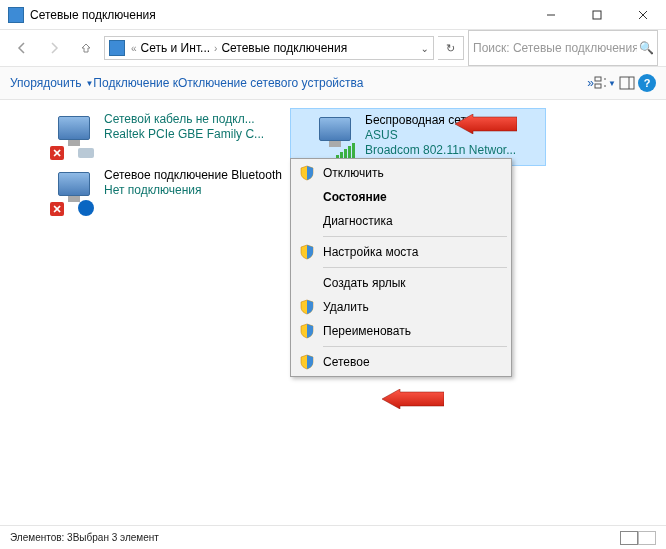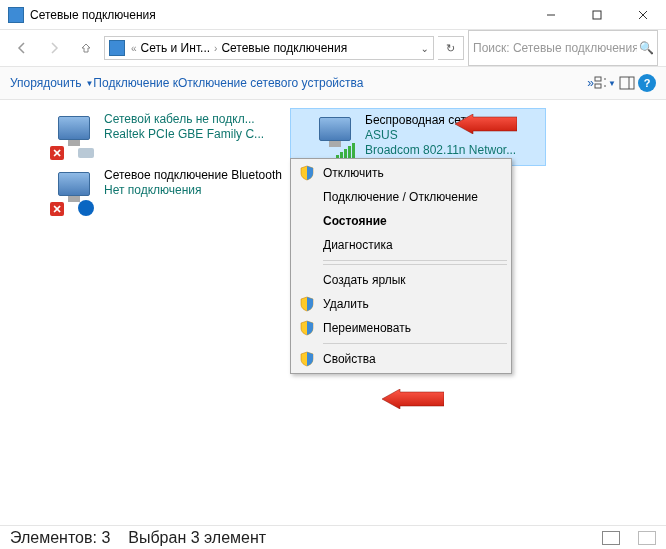--- a/index.html
+++ b/index.html
@@ -57,21 +57,21 @@
 .arrow svg { display: block; }
 
 
 .ctxmenu { position: absolute; top: 58px; left: 290px; width: 222px; background: #f2f2f2; border: 1px solid #a0a0a0; box-shadow: 2px 2px 4px rgba(0,0,0,0.25); padding: 2px; font-size: 12px; }
 .ctxmenu .mi { display: flex; align-items: center; height: 24px; padding-left: 30px; position: relative; }
 .ctxmenu .mi.bold { font-weight: bold; }
 .ctxmenu .shield { position: absolute; left: 6px; top: 4px; width: 16px; height: 16px; }
 .ctxmenu .sep { height: 1px; background: #d0d0d0; margin: 3px 2px 3px 30px; }
 
 
-.statusbar { position: absolute; bottom: 0; left: 0; right: 0; height: 24px; border-top: 1px solid #e5e5e5; display: flex; align-items: center; font-size: 16px; padding: 0 10px; gap: 18px; color: #222; }
+.statusbar { position: absolute; bottom: 0; left: 0; right: 0; height: 24px; border-top: 1px solid #e5e5e5; display: flex; align-items: center; font-size: 10px; padding: 0 10px; color: #222; }
 .statusbar .spacer { flex: 1; }
 .statusbar .sbtn { width: 18px; height: 14px; border: 1px solid #888; }
 
 
 .shield svg { width: 16px; height: 16px; }
 </style>
 </head>
 <body>
 
 <div class="titlebar">
@@ -217,30 +217,34 @@
   </div>
 
   <div class="ctxmenu">
     <div class="mi">
       <span class="shield"><svg viewBox="0 0 16 16">
             <path d="M8 1 L14 3 V8 C14 12 11 14 8 15 C5 14 2 12 2 8 V3 Z" fill="#ffca28" stroke="#c07800" stroke-width="0.5"></path>
             <path d="M8 1 L14 3 V8 C14 12 11 14 8 15 V1 Z" fill="#3d8bd6"></path>
           </svg></span>
       <span>Отключить</span>
     </div>
-    <div class="mi">
-        <span>Подключение / Отключение</span>
-      </div>
     <div class="mi bold">
         <span>Состояние</span>
       </div>
     <div class="mi">
         <span>Диагностика</span>
       </div>
     <div class="sep"></div>
+    <div class="mi">
+      <span class="shield"><svg viewBox="0 0 16 16">
+            <path d="M8 1 L14 3 V8 C14 12 11 14 8 15 C5 14 2 12 2 8 V3 Z" fill="#ffca28" stroke="#c07800" stroke-width="0.5"></path>
+            <path d="M8 1 L14 3 V8 C14 12 11 14 8 15 V1 Z" fill="#3d8bd6"></path>
+          </svg></span>
+      <span>Настройка моста</span>
+    </div>
     <div class="sep"></div>
     <div class="mi">
         <span>Создать ярлык</span>
       </div>
     <div class="mi">
       <span class="shield"><svg viewBox="0 0 16 16">
             <path d="M8 1 L14 3 V8 C14 12 11 14 8 15 C5 14 2 12 2 8 V3 Z" fill="#ffca28" stroke="#c07800" stroke-width="0.5"></path>
             <path d="M8 1 L14 3 V8 C14 12 11 14 8 15 V1 Z" fill="#3d8bd6"></path>
           </svg></span>
       <span>Удалить</span>
@@ -251,21 +255,21 @@
             <path d="M8 1 L14 3 V8 C14 12 11 14 8 15 V1 Z" fill="#3d8bd6"></path>
           </svg></span>
       <span>Переименовать</span>
     </div>
     <div class="sep"></div>
     <div class="mi">
       <span class="shield"><svg viewBox="0 0 16 16">
             <path d="M8 1 L14 3 V8 C14 12 11 14 8 15 C5 14 2 12 2 8 V3 Z" fill="#ffca28" stroke="#c07800" stroke-width="0.5"></path>
             <path d="M8 1 L14 3 V8 C14 12 11 14 8 15 V1 Z" fill="#3d8bd6"></path>
           </svg></span>
-      <span>Свойства</span>
+      <span>Сетевое</span>
     </div>
   </div>
 
   <div class="arrow" style="top:289px; left:382px;">
     <svg width="62" height="20">
         <defs>
           <linearGradient id="g2" x1="0" x2="0" y1="0" y2="1">
             <stop offset="0" stop-color="#ff5a4a"></stop>
             <stop offset="1" stop-color="#c81a0a"></stop>
           </linearGradient>

